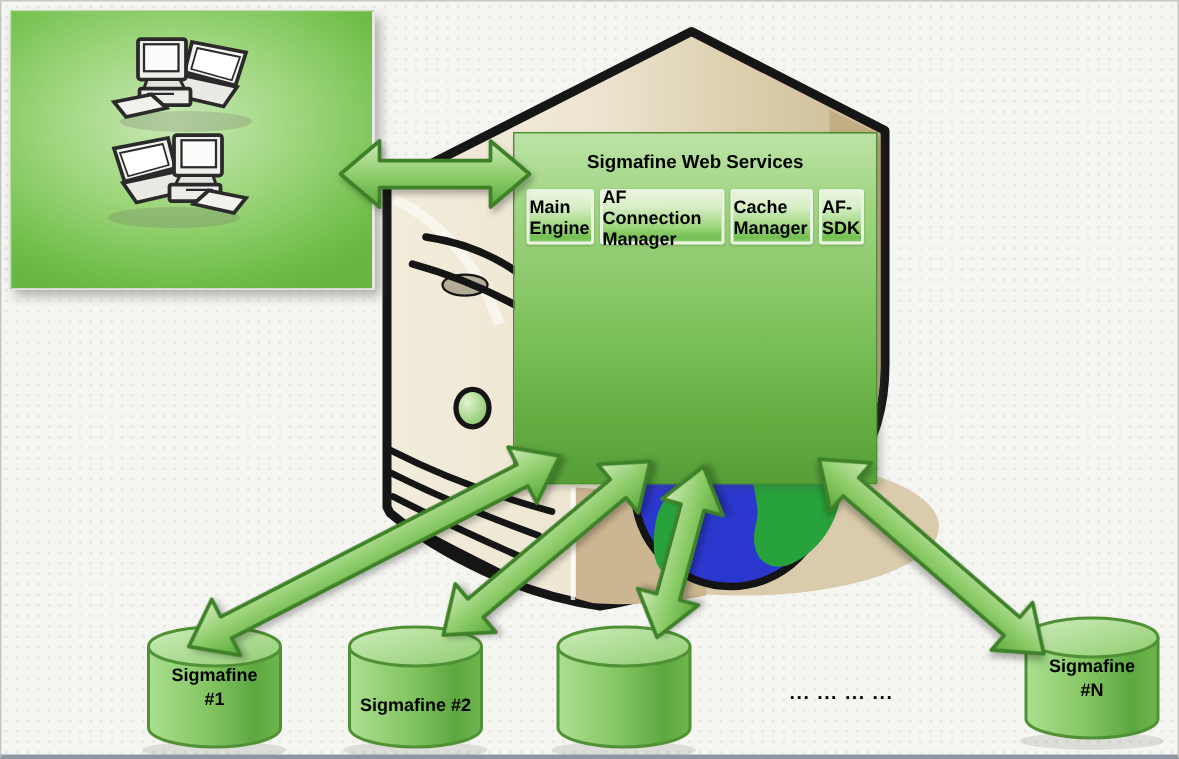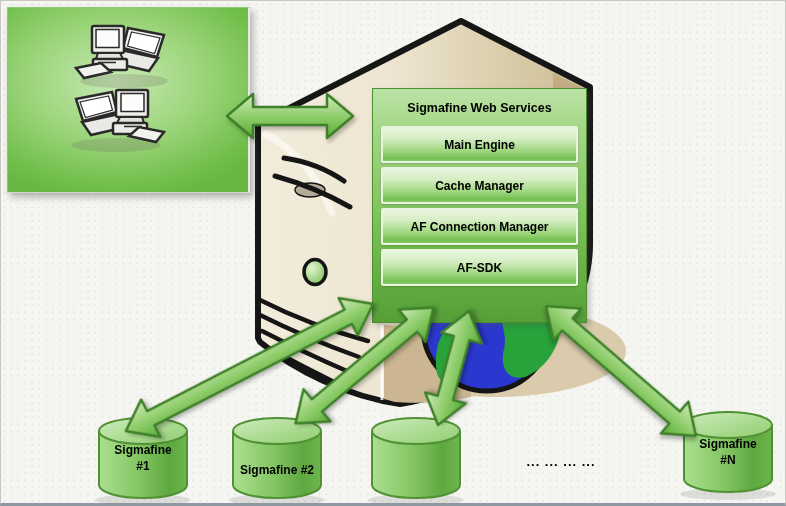--- a/index.html
+++ b/index.html
@@ -24,31 +24,30 @@
     border:1px solid #90c972;border-right:2px solid #e9e9e3;border-bottom:1px solid #d6d6cf;
     box-shadow:3px 4px 7px rgba(90,90,90,.45);
   }
   .clients-label{
     position:absolute;left:0;right:0;bottom:12px;text-align:center;
     font-size:17px;font-weight:bold;color:#000;
   }
   .clients-icons{position:absolute;left:30px;top:14px;}
   
   .panel{
-    position:absolute;left:341px;top:87px;width:215px;height:235px;z-index:20;box-sizing:border-box;
+    position:absolute;left:341px;top:87px;width:243px;height:235px;z-index:20;box-sizing:border-box;
     background:linear-gradient(180deg,#bce3a6 0%, #a3d686 18%, #7fc25c 55%, #63ad41 82%, #569f37 100%);
     border:1px solid #4c8f31;
     box-shadow:3px 3px 5px rgba(80,80,80,.3);
-    margin-left:30px;
   }
   .panel-header{
     height:37px;display:flex;align-items:center;justify-content:center;
     font-size:12.5px;font-weight:bold;color:#000;
   }
-  .modules{display:flex;flex-direction:column;gap:4px;padding:0 8px;justify-content:flex-end;}
+  .modules{display:flex;flex-direction:row;gap:4px;padding:0 8px;justify-content:flex-end;}
   .module{
     height:37px;box-sizing:border-box;border:2px solid #e9f4e0;border-radius:2px;
     background:linear-gradient(180deg,#e8f5dd 0%, #d7eec6 30%, #9ed67e 70%, #74bf51 92%, #86c968 100%);
     display:flex;align-items:center;justify-content:center;
     font-size:12px;font-weight:bold;color:#000;
     box-shadow:0 1px 2px rgba(0,0,0,.18);
   }
   
   .db-label{
     position:absolute;width:88px;height:40px;z-index:25;
@@ -178,22 +177,22 @@
         <line x1="22" y1="36.5" x2="40" y2="36.5" stroke="#2a2a2a" stroke-width="1.5"></line>
         <path d="M0,42 L25,37 L35,46 L8,52 Z" fill="#f1f1ee" stroke="#2a2a2a" stroke-width="2.5"></path>
       </g>
     </svg>
   </div>
 
   <div class="panel">
     <div class="panel-header">Sigmafine Web Services</div>
     <div class="modules">
       <div class="module">Main Engine</div>
+      <div class="module">AF Connection Manager</div>
       <div class="module">Cache Manager</div>
-      <div class="module">AF Connection Manager</div>
       <div class="module">AF-SDK</div>
     </div>
   </div>
 
   <svg class="layer arrow-layer" width="786" height="506" viewBox="0 0 786 506">
     <defs>
       <linearGradient id="gArr" x1="0" y1="0" x2="0" y2="1">
         <stop offset="0" stop-color="#cfeab8"></stop>
           <stop offset="0.55" stop-color="#8bcb67"></stop>
         <stop offset="1" stop-color="#5aa83a"></stop>

